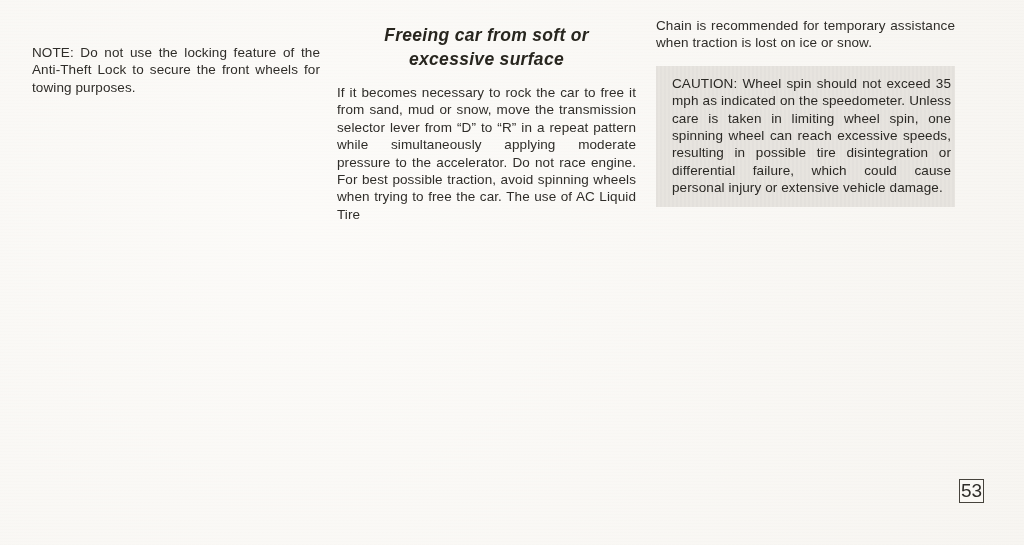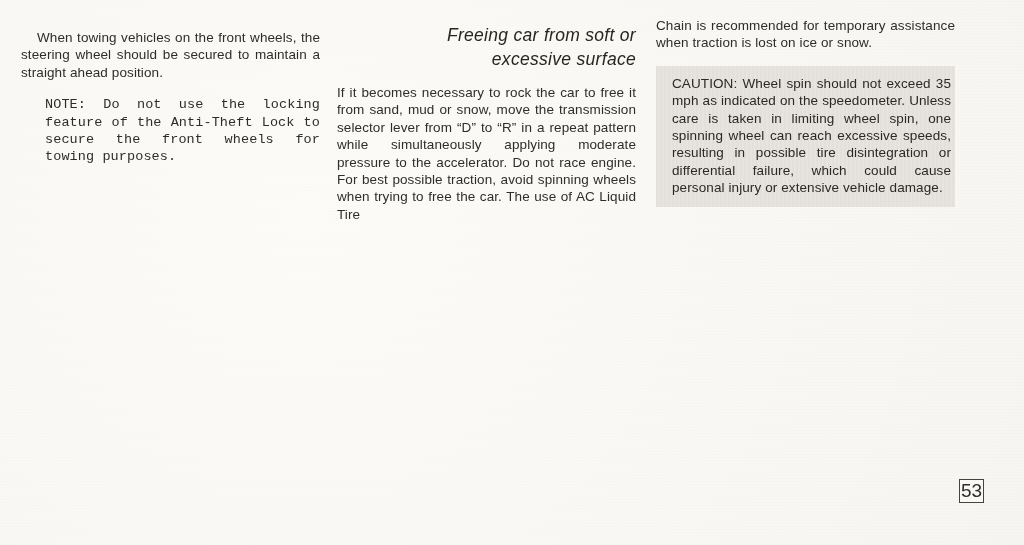--- a/index.html
+++ b/index.html
@@ -26,29 +26,29 @@
     line-height: 17.4px;
     letter-spacing: 0.1px;
   }
   .col-left  { left: 21px;  top: 29px; width: 299px; }
   .col-mid   { left: 337px; top: 24px; width: 299px; }
   .col-right { left: 656px; top: 17px; width: 299px; }
 
   .para { margin: 0 0 0 0; }
   .para + .para { margin-top: 14px; }
   .para.first-indent { text-indent: 16px; }
-  .para.note-block { margin-left: 24px; margin-top: 15px; font-family: Liberation Mono, monospace; }
+  .para.note-block { margin-left: 11px; margin-top: 15px; }
 
   .section-heading {
-    font-weight: normal;
+    font-weight: bold;
     font-style: italic;
     font-size: 17.5px;
     line-height: 23.5px;
     letter-spacing: 0.3px;
-    text-align: right;
+    text-align: center;
     margin: 0 0 13px 0;
     color: #28261f;
   }
 
   .caution-box {
     margin-top: 14px;
     background: #e7e4df;
     background-image: repeating-linear-gradient(90deg, rgba(0,0,0,0.015) 0 2px, transparent 2px 4px);
     padding: 9px 4px 10px 16px;
     font-weight: normal;
@@ -70,21 +70,20 @@
     color: #2f2d29;
     text-align: center;
   }
 </style>
 </head>
 <body>
 
 <div class="page">
 
   <div class="col col-left">
-    <p class="para first-indent">When towing vehicles on the front wheels, the steering wheel should be secured to maintain a straight ahead position.</p>
     <p class="para note-block">NOTE:  Do not use the locking feature of the Anti-Theft Lock to secure the front wheels for towing purposes.</p>
   </div>
 
   <div class="col col-mid">
     <h2 class="section-heading">
       <span>Freeing car from soft or</span><br>
       <span>excessive surface</span>
     </h2>
     <p class="para">If it becomes necessary to rock the car to free it from sand, mud or snow, move the transmission selector lever from “D” to “R” in a repeat pattern while simultaneously applying moderate pressure to the accelerator. Do not race engine. For best possible traction, avoid spinning wheels when trying to free the car. The use of AC Liquid Tire</p>
   </div>

